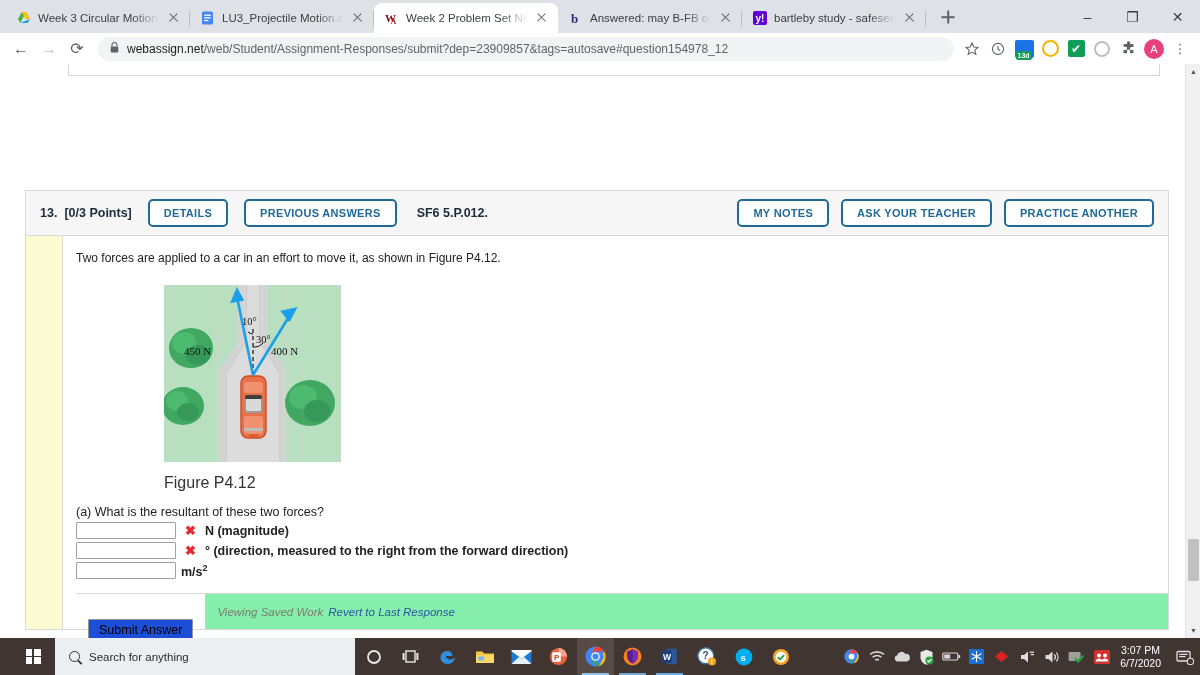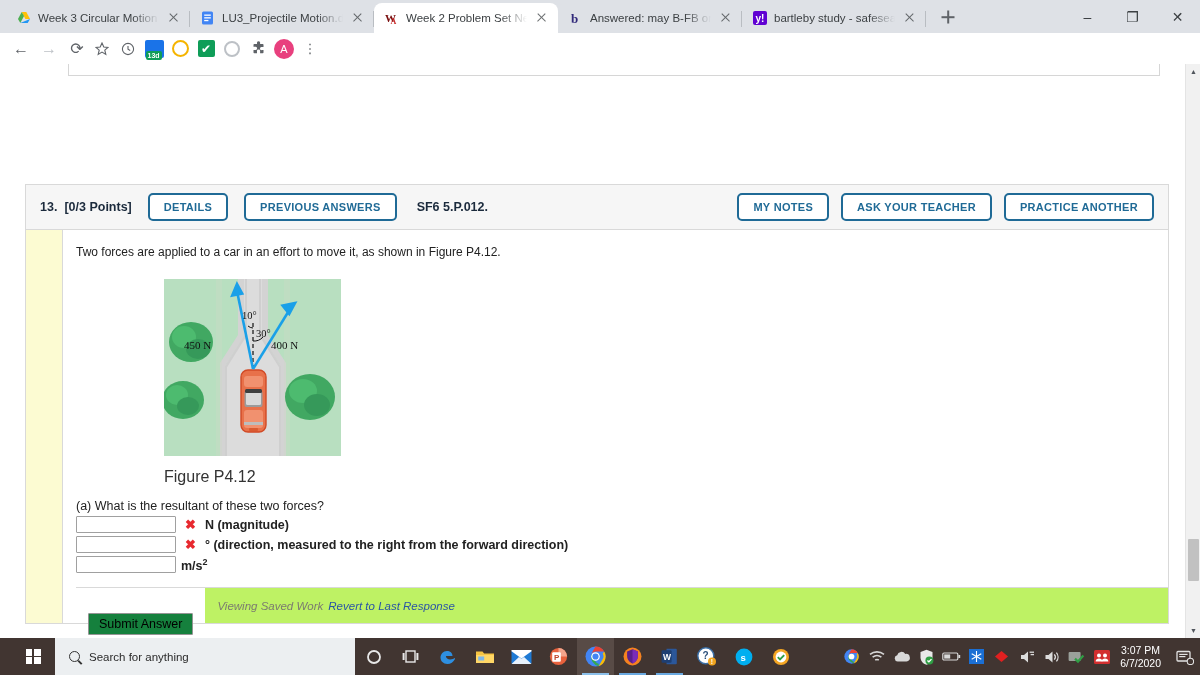--- a/index.html
+++ b/index.html
@@ -151,25 +151,25 @@
   .sup { font-size: 9px; vertical-align: super; }
   .redval { color: #e8292f; }
 
   .submitrow {
     border-top: 1px solid #d9d9d9;
     background: #fff; display: flex; align-items: center;
     height: 36px; margin-top: 14px; position: relative;
   }
   .submitbtn {
     margin-left: 12px;
-    font-size: 12.5px; color: #000; background: #15803d;
+    font-size: 12.5px; color: #000; background: #1d4ed8;
     border: 1px solid #949494; padding: 3px 10px; border-radius: 1px; margin-top: 36px;
   }
   .savedbar {
-    flex: 1 1 auto; align-self: stretch; background: #bef264;
+    flex: 1 1 auto; align-self: stretch; background: #86efac;
     display: flex; align-items: center; padding-left: 12px; margin-left: 12px;
     font-size: 11.5px; font-style: italic; gap: 5px;
   }
   .savedbar .grey { color: #7b7b6f; }
   .savedbar .link { color: #2a55a5; }
 
   
   .scrollbar {
     position: absolute; right: 0; top: 0; width: 15px; bottom: 0;
     background: #f1f1f1; border-left: 1px solid #e4e4e4;
@@ -284,20 +284,29 @@
       <div>❐</div>
       <div>✕</div>
     </div>
   </div>
 
   <div class="toolbar">
     <div class="navbtn">←</div>
     <div class="navbtn dim">→</div>
     <div class="navbtn">⟳</div>
 
+    <div class="omnibox">
+      <span class="lock">
+        <svg width="9" height="11" viewBox="0 0 9 11">
+            <path d="M2 4.5V3a2.5 2.5 0 015 0v1.5" fill="none" stroke="#5f6368" stroke-width="1.1"></path>
+            <rect x="0.7" y="4.4" width="7.6" height="6" rx="1" fill="#5f6368"></rect>
+          </svg>
+      </span>
+      <span><span class="url-host">webassign.net</span><span class="url-rest">/web/Student/Assignment-Responses/submit?dep=23909857&amp;tags=autosave#question154978_12</span></span>
+    </div>
 
     <div class="tool-icons">
       <div class="ticon">
         <svg width="14" height="14" viewBox="0 0 14 14">
             <polygon points="7,1 8.8,5 13,5.4 9.8,8.2 10.8,12.4 7,10.1 3.2,12.4 4.2,8.2 1,5.4 5.2,5" fill="none" stroke="#5f6368" stroke-width="1.1"></polygon>
           </svg>
       </div>
       <div class="ticon">
         <svg width="14" height="14" viewBox="0 0 14 14">
             <circle cx="7" cy="7" r="5.6" fill="none" stroke="#5f6368" stroke-width="1.1"></circle>
@@ -328,21 +337,21 @@
       </div>
       <div class="ticon">⋮</div>
     </div>
   </div>
 
   <div class="viewport">
     <div class="page">
 
       <div class="topstub"></div>
 
-      <div class="qcard" style="top:120px;">
+      <div class="qcard" style="top:126px;">
 
         <div class="qhead">
           <span class="qnum">13.</span>
           <span class="qpts">[0/3 Points]</span>
           <button class="pillbtn">DETAILS</button>
           <button class="pillbtn">PREVIOUS ANSWERS</button>
           <span class="qcode">SF6 5.P.012.</span>
           <span class="spacer"></span>
           <button class="pillbtn right">MY NOTES</button>
           <button class="pillbtn right">ASK YOUR TEACHER</button>

